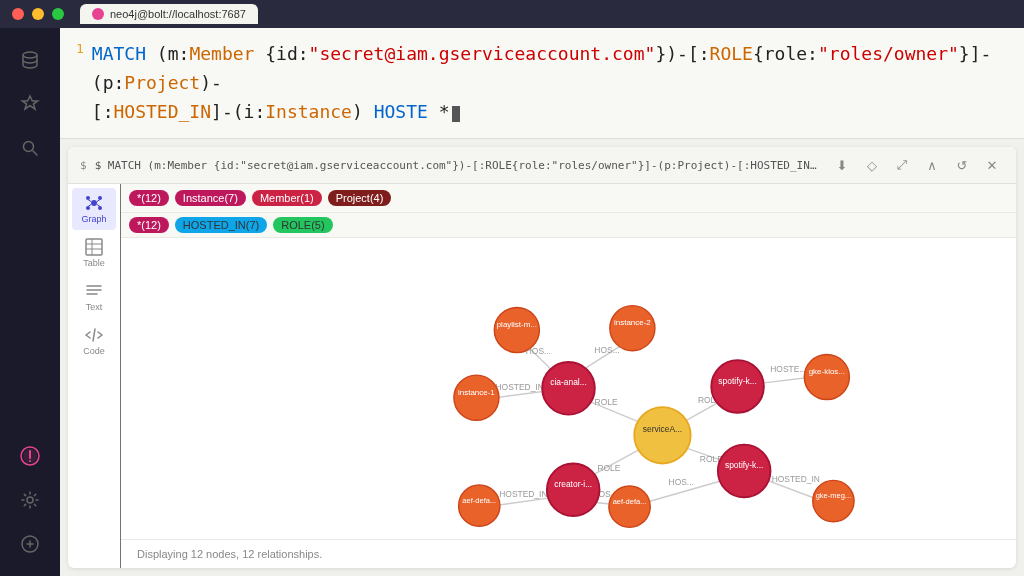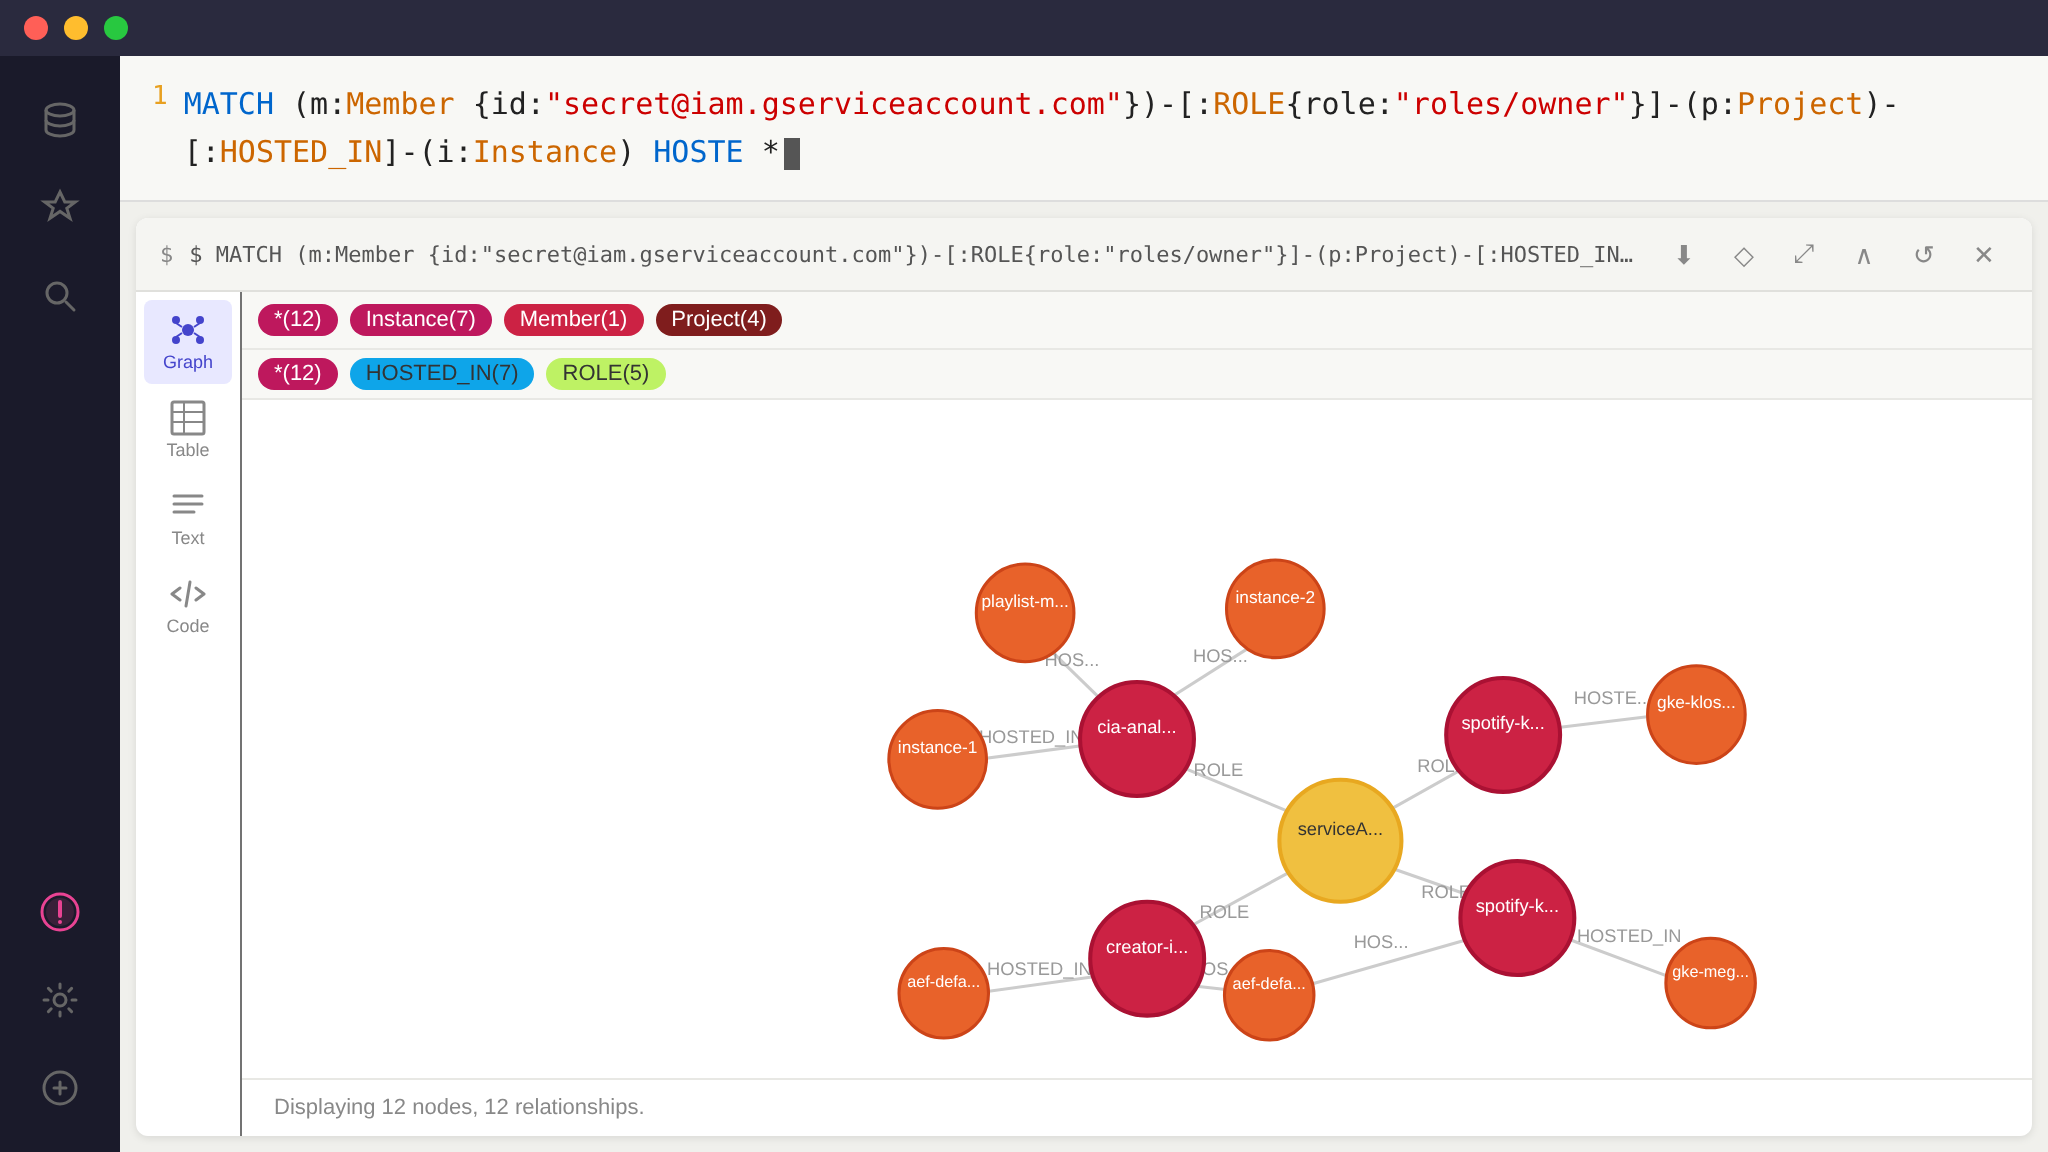--- a/index.html
+++ b/index.html
@@ -112,21 +112,21 @@
     .query-line-num {
       color: #e8a020;
       font-size: 13px;
       font-family: 'Monaco', 'Menlo', monospace;
       margin-top: 1px;
       flex-shrink: 0;
     }
 
     .query-text {
       font-family: 'Monaco', 'Menlo', monospace;
-      font-size: 15px;
+      font-size: 18px;
       color: #222;
       line-height: 1.6;
       flex: 1;
     }
 
     .query-keyword { color: #0066cc; font-weight: 500; }
     .query-func { color: #cc6600; }
     .query-string { color: #cc0000; }
     .query-cursor {
       display: inline-block;
@@ -191,21 +191,21 @@
       font-weight: 500;
       color: #fff;
       cursor: pointer;
     }
 
     .tag-badge.all { background: #be185d; }
     .tag-badge.instance { background: #be185d; }
     .tag-badge.member { background: #cc2244; }
     .tag-badge.project { background: #7f1d1d; }
     .tag-badge.hosted { background: #0ea5e9; color: #333; }
-    .tag-badge.role { background: #bef264; color: #333; }
+    .tag-badge.role { background: #22c55e; color: #333; }
 
     
     .graph-area {
       flex: 1;
       position: relative;
       overflow: hidden;
       background: #fff;
     }
 
     .graph-svg {
@@ -254,20 +254,24 @@
   </style>
 </head>
 <body>
 
 <div class="window">
 
   <div class="title-bar">
     <div class="traffic-light red"></div>
     <div class="traffic-light yellow"></div>
     <div class="traffic-light green"></div>
+    <div class="tab">
+      <div class="tab-icon" style="width:12px;height:12px;background:#e84393;border-radius:50%;"></div>
+      <span>neo4j@bolt://localhost:7687</span>
+    </div>
   </div>
 
   <div class="main-layout">
 
     <div class="sidebar">
       <div class="sidebar-icon">
         <svg width="20" height="20" viewBox="0 0 20 20" fill="none">
           <ellipse cx="10" cy="5" rx="7" ry="3" stroke="#666" stroke-width="1.5"></ellipse>
           <path d="M3 5v5c0 1.657 3.134 3 7 3s7-1.343 7-3V5" stroke="#666" stroke-width="1.5"></path>
           <path d="M3 10v5c0 1.657 3.134 3 7 3s7-1.343 7-3v-5" stroke="#666" stroke-width="1.5"></path>

